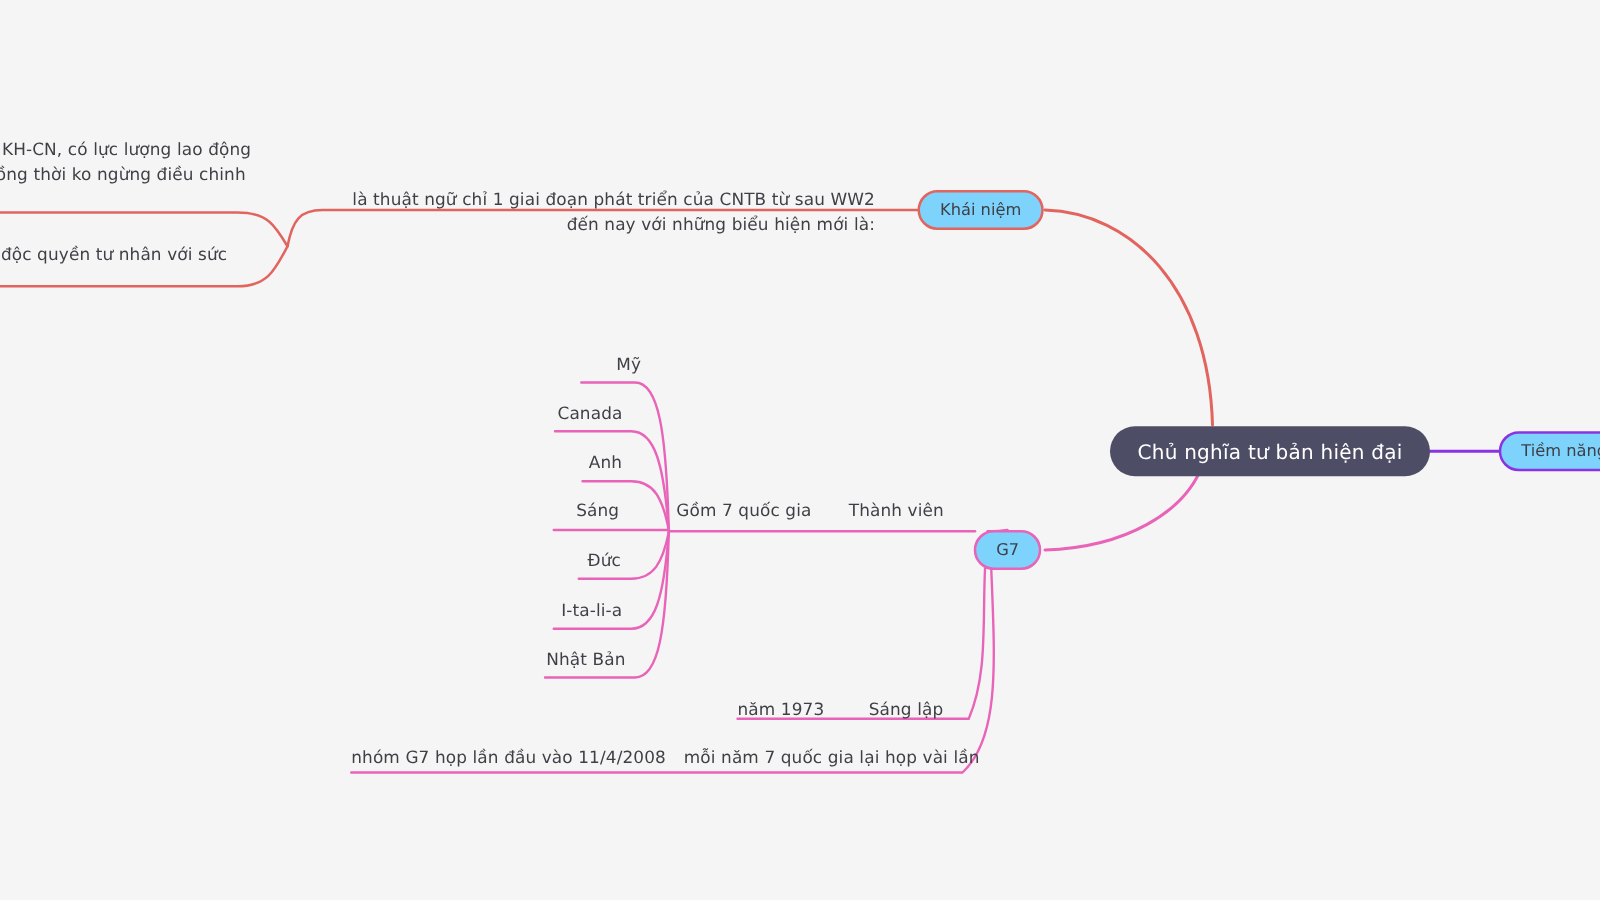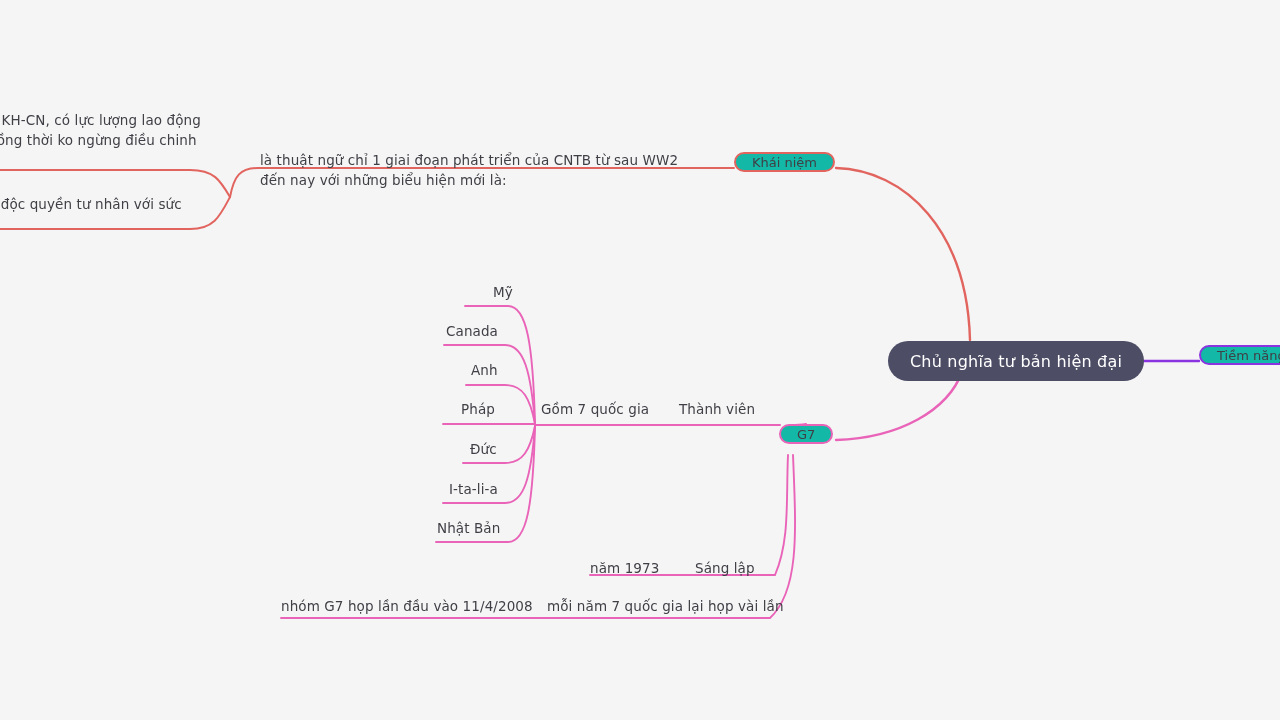--- a/index.html
+++ b/index.html
@@ -20,45 +20,45 @@
     pointer-events:none;
   }
   .lbl {
     position:absolute;
     color:#3f3f46;
     font-size:13.5px;
     line-height:20px;
     white-space:pre;
     letter-spacing:0.1px;
   }
-  .lbl.wrap { white-space:normal; }
+  .lbl.wrap { white-space:normal;text-align:right; }
 
   
   .central {
     position:absolute;
     display:flex; align-items:center; justify-content:center;
     background:#4d4d66;
     color:#ffffff;
     border-radius:22px;
     font-size:16px;
     letter-spacing:0.2px;
     padding:2px 22px;
     height:40px;
   }
 
   
   .pill {
     position:absolute;
     display:flex; align-items:center; justify-content:center;
-    background:#14b8a6;
+    background:#7dd3fc;
     border-radius:17px;
     border:2px solid #999;
     font-size:13px;
     color:#3f3f46;
-    height:20px;
+    height:32px;
     padding:0 16px;
     white-space:nowrap;
   }
   .pill.coral  { border-color:#e2645f; }
   .pill.pink   { border-color:#e963b8; }
   .pill.purple { border-color:#8a33e0; }
 </style>
 </head>
 <body>
 
@@ -111,21 +111,21 @@
 
   <div class="lbl" style="left:-36px; top:194px; width:250px;">chức độc quyền tư nhân với sức</div>
 
   <div class="lbl" style="left:679px; top:399px;">Thành viên</div>
 
   <div class="lbl" style="left:541px; top:399px;">Gồm 7 quốc gia</div>
 
   <div class="lbl" style="left:493px; top:282px;text-align:center;">Mỹ</div>
   <div class="lbl" style="left:446px; top:321px;">Canada</div>
   <div class="lbl" style="left:471px; top:360px;text-align:right;">Anh</div>
-  <div class="lbl" style="left:461px; top:399px;">Pháp</div>
+  <div class="lbl" style="left:461px; top:399px;">Sáng</div>
   <div class="lbl" style="left:470px; top:439px;">Đức</div>
   <div class="lbl" style="left:449px; top:479px;">I-ta-li-a</div>
   <div class="lbl" style="left:437px; top:518px;">Nhật Bản</div>
 
   <div class="lbl" style="left:695px; top:558px;">Sáng lập</div>
 
   <div class="lbl" style="left:590px; top:558px;">năm 1973</div>
 
   <div class="lbl" style="left:547px; top:596px;">mỗi năm 7 quốc gia lại họp vài lần</div>
 

